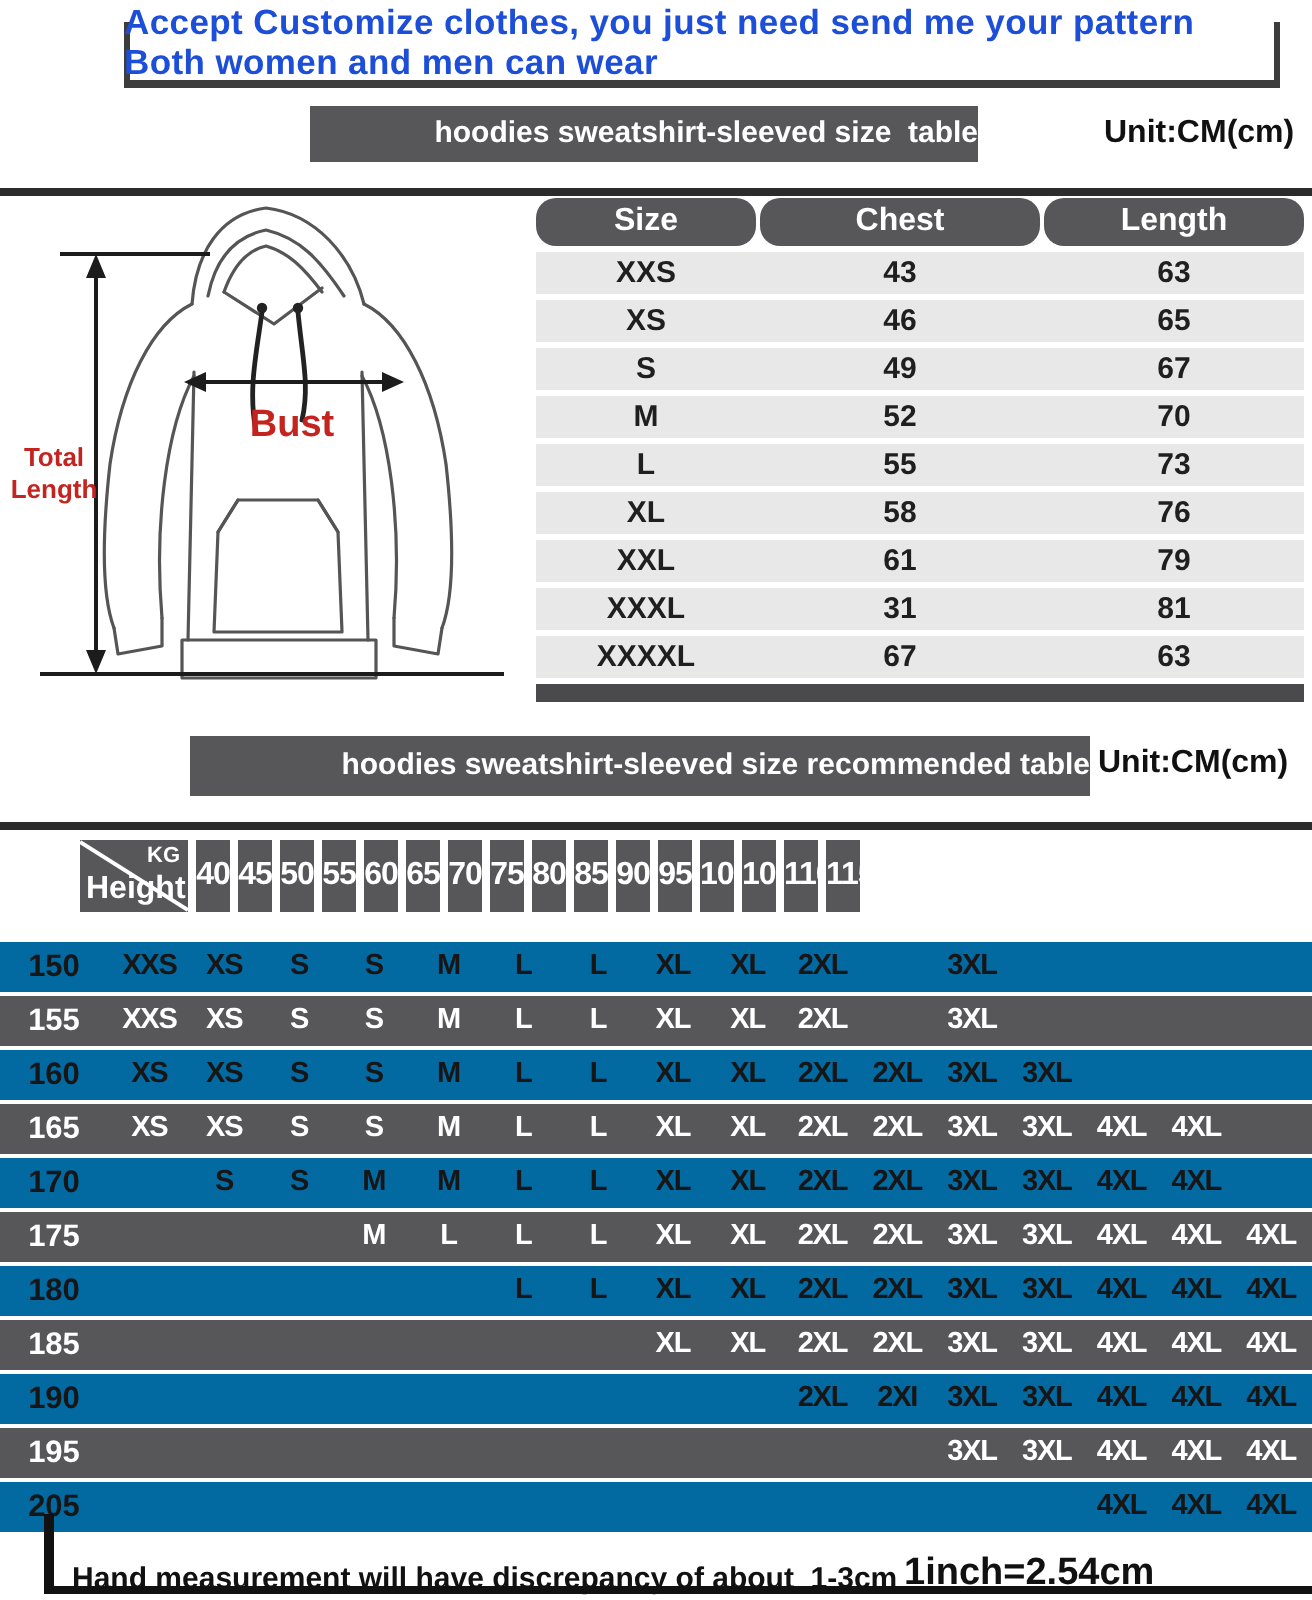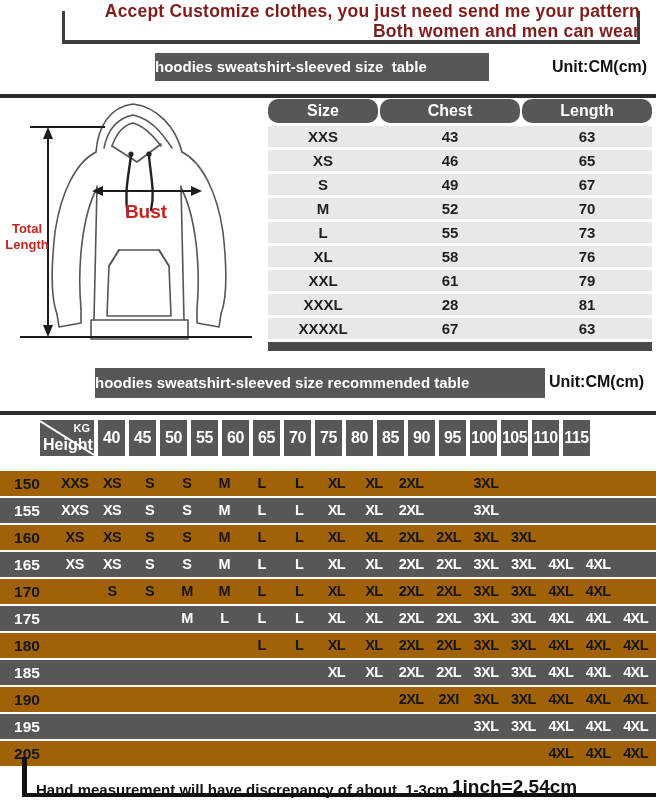--- a/index.html
+++ b/index.html
@@ -6,25 +6,25 @@
   html,body { background:#fff; }
   body {
     font-family:"Liberation Sans","DejaVu Sans",sans-serif;
     font-weight:700; color:#1a1a1a;
   }
   #stage { position:relative; width:656px; height:800px; background:#fff; overflow:hidden; }
 
   
   .banner-frame { position:absolute; left:62px; top:11px; width:578px; height:33px;
     border-left:3px solid #3d3d3d; border-right:3px solid #3d3d3d; border-bottom:4px solid #3d3d3d; }
-  .banner-text { position:absolute; left:62px; top:0; width:578px; text-align:right;
-    font-size:17.5px; line-height:20px; letter-spacing:0.2px; color:#7f1d1d; white-space:pre; }
-
-  
-  .bar { position:absolute; background:#57575a; color:#fff; text-align:left; white-space:pre;
+  .banner-text { position:absolute; left:62px; top:0; width:578px; text-align:left;
+    font-size:17.5px; line-height:20px; letter-spacing:0.2px; color:#1d4ed8; white-space:pre; }
+
+  
+  .bar { position:absolute; background:#57575a; color:#fff; text-align:right; white-space:pre;
     font-size:15px; }
   #bar1 { left:155px; top:53px; width:334px; height:28px; line-height:28px; }
   #bar2 { left:95px;  top:368px; width:450px; height:30px; line-height:30px; }
   .unit { position:absolute; font-size:16px; color:#111; white-space:pre; }
   #unit1 { left:552px; top:58px; }
   #unit2 { left:549px; top:373px; }
 
   .divider { position:absolute; left:0; width:656px; height:4px; background:#2c2c2c; }
   #divider1 { top:94px; }
   #divider2 { top:411px; }
@@ -42,24 +42,24 @@
   .c0 { width:110px; } .c1 { width:140px; } .c2 { width:130px; }
   #size-table-footer { height:9px; background:#4a4a4c; }
 
   
   #matrix { position:absolute; left:0; top:420px; width:656px; }
   .mhead { display:flex; gap:4px; height:36px; margin-bottom:15px;padding-left:40px; }
   .corner { position:relative; width:54px; height:36px; background:#57575a; flex:none; }
   .corner svg { position:absolute; left:0; top:0; }
   .corner .kg { position:absolute; right:4px; top:2px; color:#fff; font-size:11px; }
   .corner .hg { position:absolute; left:3px; bottom:2px; color:#fff; font-size:16px; }
-  .wcell { width:27px; flex:none; background:#57575a; color:#fff; font-size:16px;
+  .wcell { width:17px; flex:none; background:#57575a; color:#fff; font-size:16px;
     text-align:center; line-height:36px; letter-spacing:-0.5px; }
   .mrow { display:flex; gap:4px; height:25px; margin-bottom:2px; align-items:center; }
-  .mrow.light { background:#a16207; color:#161616; }
+  .mrow.light { background:#0369a1; color:#161616; }
   .mrow.dark  { background:#57575a; color:#fff; }
   .hcell { width:54px; flex:none; text-align:center; font-size:15.5px; }
   .vcell { width:33.4px; flex:none; text-align:center; font-size:14.5px; letter-spacing:-0.6px; line-height:25px; }
 
   
   #foot-left-bar { position:absolute; left:22px; top:757px; width:5px; height:40px; background:#111; }
   #foot-bottom-line { position:absolute; left:22px; top:793px; width:634px; height:4px; background:#111; }
   #foot-note { position:absolute; left:36px; top:781px; font-size:15px; white-space:pre; color:#111; }
   #foot-conv { position:absolute; left:452px; top:776px; font-size:19px; color:#111; }
 </style>
@@ -159,21 +159,21 @@
           <div class="scell c1">58</div>
           <div class="scell c2">76</div>
         </div>
         <div class="srow">
           <div class="scell c0">XXL</div>
           <div class="scell c1">61</div>
           <div class="scell c2">79</div>
         </div>
         <div class="srow">
           <div class="scell c0">XXXL</div>
-          <div class="scell c1">28</div>
+          <div class="scell c1">31</div>
           <div class="scell c2">81</div>
         </div>
         <div class="srow">
           <div class="scell c0">XXXXL</div>
           <div class="scell c1">67</div>
           <div class="scell c2">63</div>
         </div>
       </div>
     <div id="size-table-footer"></div>
   </div>

